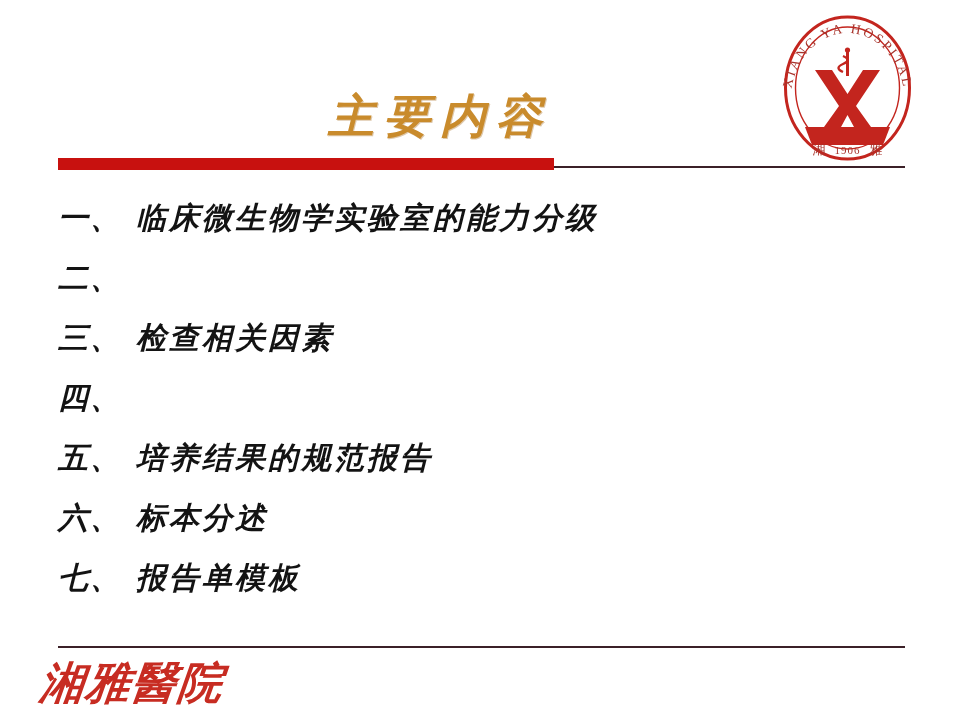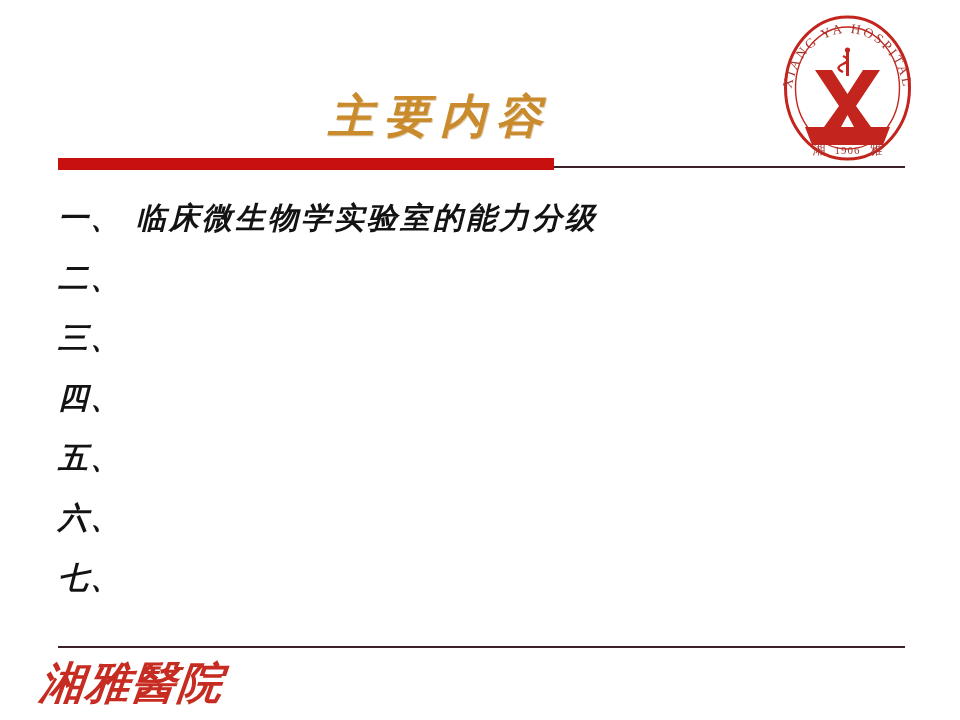--- a/index.html
+++ b/index.html
@@ -164,36 +164,40 @@
       <span class="item-index">一、</span>
       <span class="item-text">临床微生物学实验室的能力分级</span>
     </div>
 
     <div class="list-item">
       <span class="item-index">二、</span>
     </div>
 
     <div class="list-item">
       <span class="item-index">三、</span>
+      <span class="item-text">检查相关因素</span>
     </div>
 
     <div class="list-item">
       <span class="item-index">四、</span>
     </div>
 
     <div class="list-item">
       <span class="item-index">五、</span>
+      <span class="item-text">培养结果的规范报告</span>
     </div>
 
     <div class="list-item">
       <span class="item-index">六、</span>
+      <span class="item-text">标本分述</span>
     </div>
 
     <div class="list-item">
       <span class="item-index">七、</span>
+      <span class="item-text">报告单模板</span>
     </div>
 
   </div>
 
   <div class="footer-rule"></div>
   <div class="footer-mark">湘雅醫院</div>
 
 </div>
 
 </body></html>

